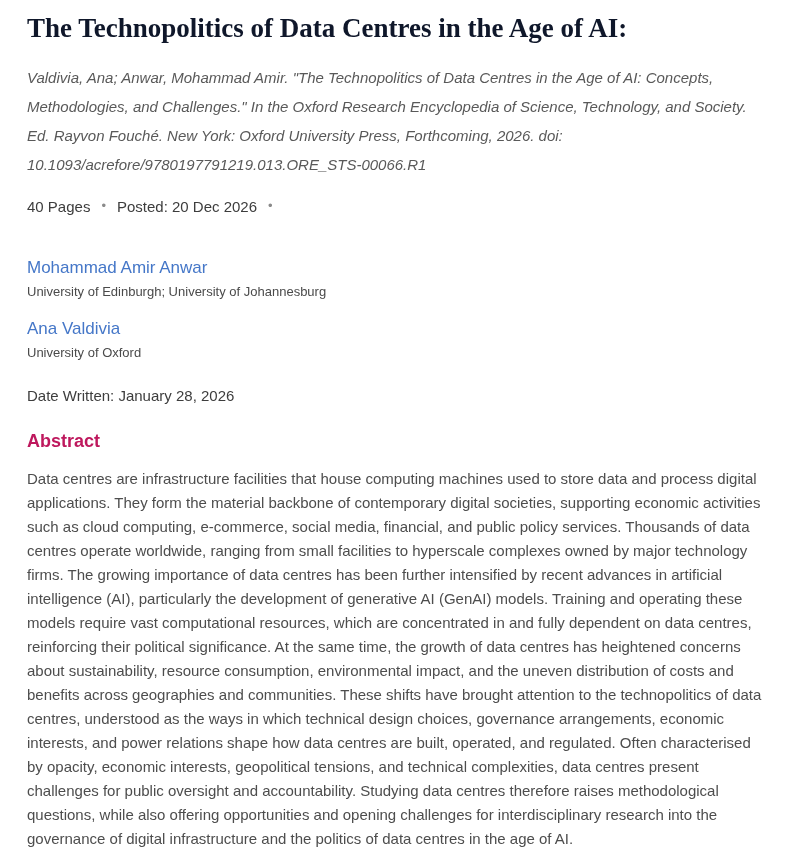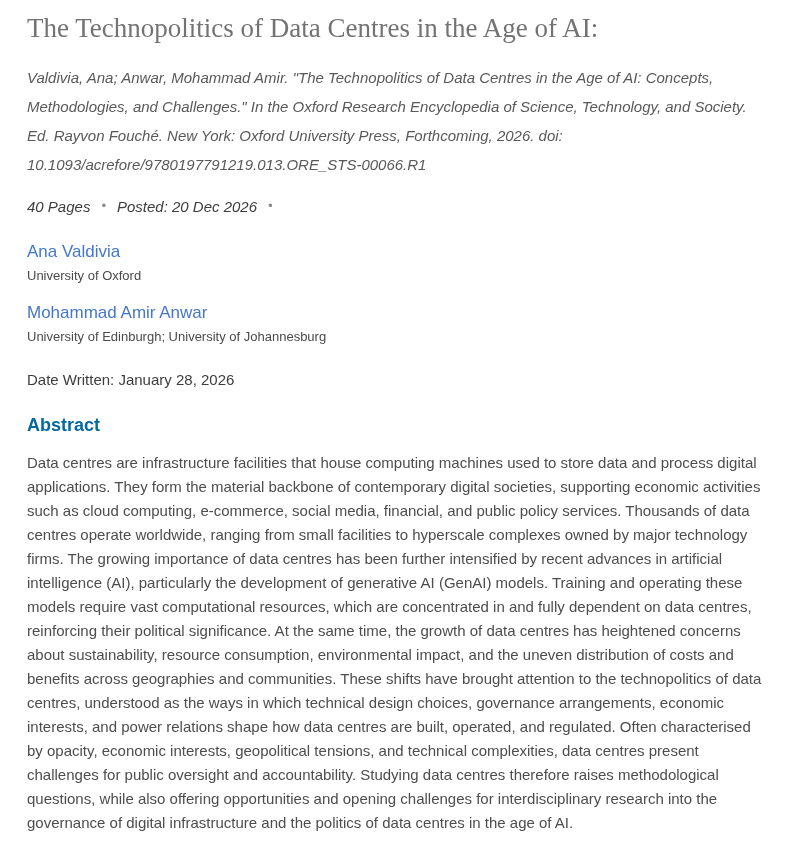--- a/index.html
+++ b/index.html
@@ -11,41 +11,40 @@
     font-family: "Liberation Sans", sans-serif;
   }
   .page {
     width: 797px;
     min-height: 847px;
     padding: 6px 27px 12px 27px;
     background: #ffffff;
   }
   .paper-title {
     font-family: "Liberation Serif", "DejaVu Serif", serif;
-    font-weight: 400;
+    font-weight: 700;
     font-size: 27px;
     line-height: 37px;
-    color: #737373;
+    color: #0f172a;
     margin: 4px 0 13px 0;
   }
   .citation {
     font-style: italic;
     font-size: 15px;
     line-height: 29px;
     color: #595959;
     max-width: 742px;
     margin: 16px 0 19px 0;
   }
   .meta-row {
     display: flex;
     align-items: flex-start;
     font-size: 15px;
     color: #3d3d3d;
-    margin: 0 0 27px 0;
-    font-style: italic;
+    margin: 0 0 43px 0;
   }
   .meta-sep {
     color: #8a8a8a;
     font-size: 13px;
     margin: 0 11px;
   }
   .author-block { margin: 0 0 19px 0; }
   .author-name {
     display: inline-block;
     font-size: 17px;
@@ -60,21 +59,21 @@
     line-height: 17px;
   }
   .date-written {
     font-size: 15px;
     color: #3d3d3d;
     margin: 26px 0 27px 0;
   }
   .abstract-heading {
     font-size: 18px;
     font-weight: 700;
-    color: #0369a1;
+    color: #be185d;
     margin: 0 0 15px 0;
   }
   .abstract-text {
     font-size: 15px;
     line-height: 24px;
     color: #4d4d4d;
     max-width: 745px;
     margin: 0 0 20px 0;
   }
 </style>
@@ -89,27 +88,27 @@
   <p class="citation">Valdivia, Ana; Anwar, Mohammad Amir. "The Technopolitics of Data Centres in the Age of AI: Concepts, Methodologies, and Challenges." In the Oxford Research Encyclopedia of Science, Technology, and Society. Ed. Rayvon Fouché. New York: Oxford University Press, Forthcoming, 2026. doi: 10.1093/acrefore/9780197791219.013.ORE_STS-00066.R1</p>
 
   <div class="meta-row">
     <span>40 Pages</span>
     <span class="meta-sep">•</span>
     <span>Posted: 20 Dec 2026</span>
     <span class="meta-sep">•</span>
   </div>
 
   <div class="author-block">
-    <a class="author-name">Ana Valdivia</a>
-    <div class="author-affiliation">University of Oxford</div>
+    <a class="author-name">Mohammad Amir Anwar</a>
+    <div class="author-affiliation">University of Edinburgh; University of Johannesburg</div>
   </div>
 
   <div class="author-block">
-    <a class="author-name">Mohammad Amir Anwar</a>
-    <div class="author-affiliation">University of Edinburgh; University of Johannesburg</div>
+    <a class="author-name">Ana Valdivia</a>
+    <div class="author-affiliation">University of Oxford</div>
   </div>
 
   <div class="date-written">Date Written: January 28, 2026</div>
 
   <h2 class="abstract-heading">Abstract</h2>
 
   <p class="abstract-text">Data centres are infrastructure facilities that house computing machines used to store data and process digital applications. They form the material backbone of contemporary digital societies, supporting economic activities such as cloud computing, e-commerce, social media, financial, and public policy services. Thousands of data centres operate worldwide, ranging from small facilities to hyperscale complexes owned by major technology firms. The growing importance of data centres has been further intensified by recent advances in artificial intelligence (AI), particularly the development of generative AI (GenAI) models. Training and operating these models require vast computational resources, which are concentrated in and fully dependent on data centres, reinforcing their political significance. At the same time, the growth of data centres has heightened concerns about sustainability, resource consumption, environmental impact, and the uneven distribution of costs and benefits across geographies and communities. These shifts have brought attention to the technopolitics of data centres, understood as the ways in which technical design choices, governance arrangements, economic interests, and power relations shape how data centres are built, operated, and regulated. Often characterised by opacity, economic interests, geopolitical tensions, and technical complexities, data centres present challenges for public oversight and accountability. Studying data centres therefore raises methodological questions, while also offering opportunities and opening challenges for interdisciplinary research into the governance of digital infrastructure and the politics of data centres in the age of AI.</p>
 
 </div>
 

